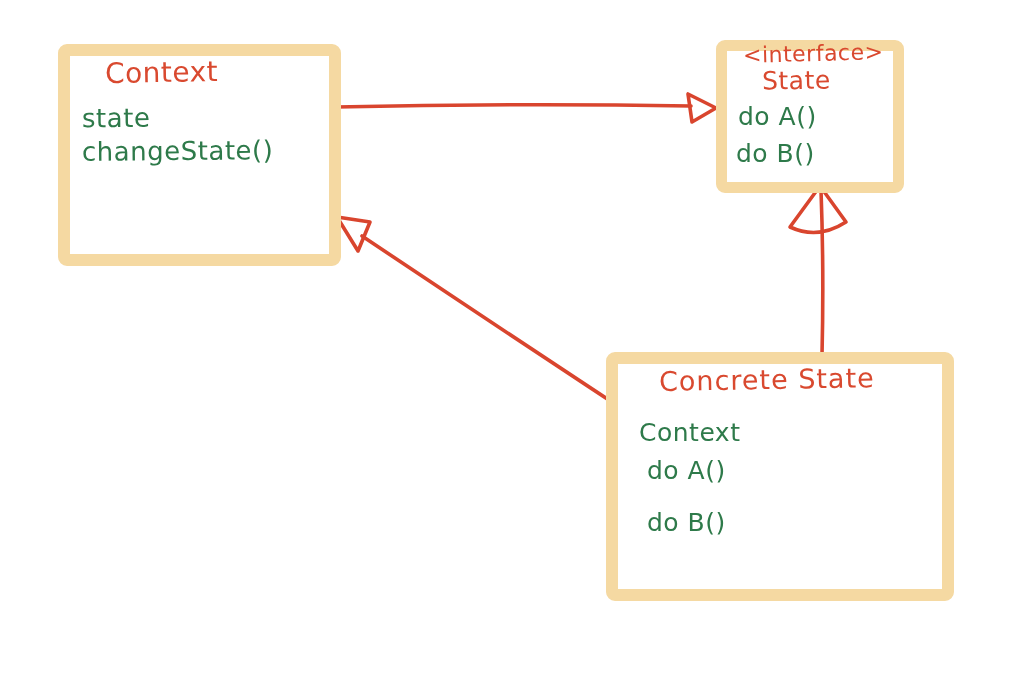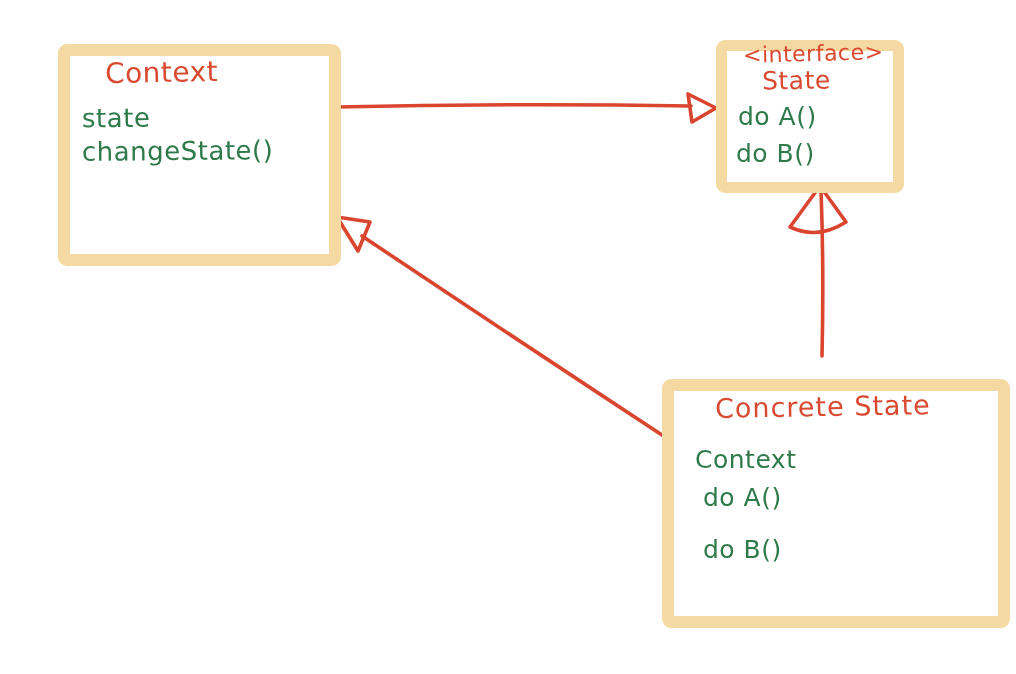--- a/index.html
+++ b/index.html
@@ -33,21 +33,21 @@
   .uml-box {
     position: absolute;
     background: #ffffff;
     border: 12px solid var(--box-border, #f5d9a2);
     border-radius: 9px;
     box-sizing: border-box;
     overflow: visible;
   }
   #box-context        { left: 58px;  top: 44px;  width: 283px; height: 222px; }
   #box-state          { left: 716px; top: 40px;  width: 188px; height: 153px; border-width: 11px; }
-  #box-concrete-state { left: 662px; top: 352px; width: 348px; height: 249px; margin-top: 27px; }
+  #box-concrete-state { left: 606px; top: 352px; width: 348px; height: 249px; }
   .txt {
     position: absolute;
     white-space: nowrap;
     line-height: 1.05;
     letter-spacing: 0.5px;
   }
   .red   { color: var(--title-red, #d9492f); }
   .green { color: var(--member-green, #2e7a4a); }
 
   

